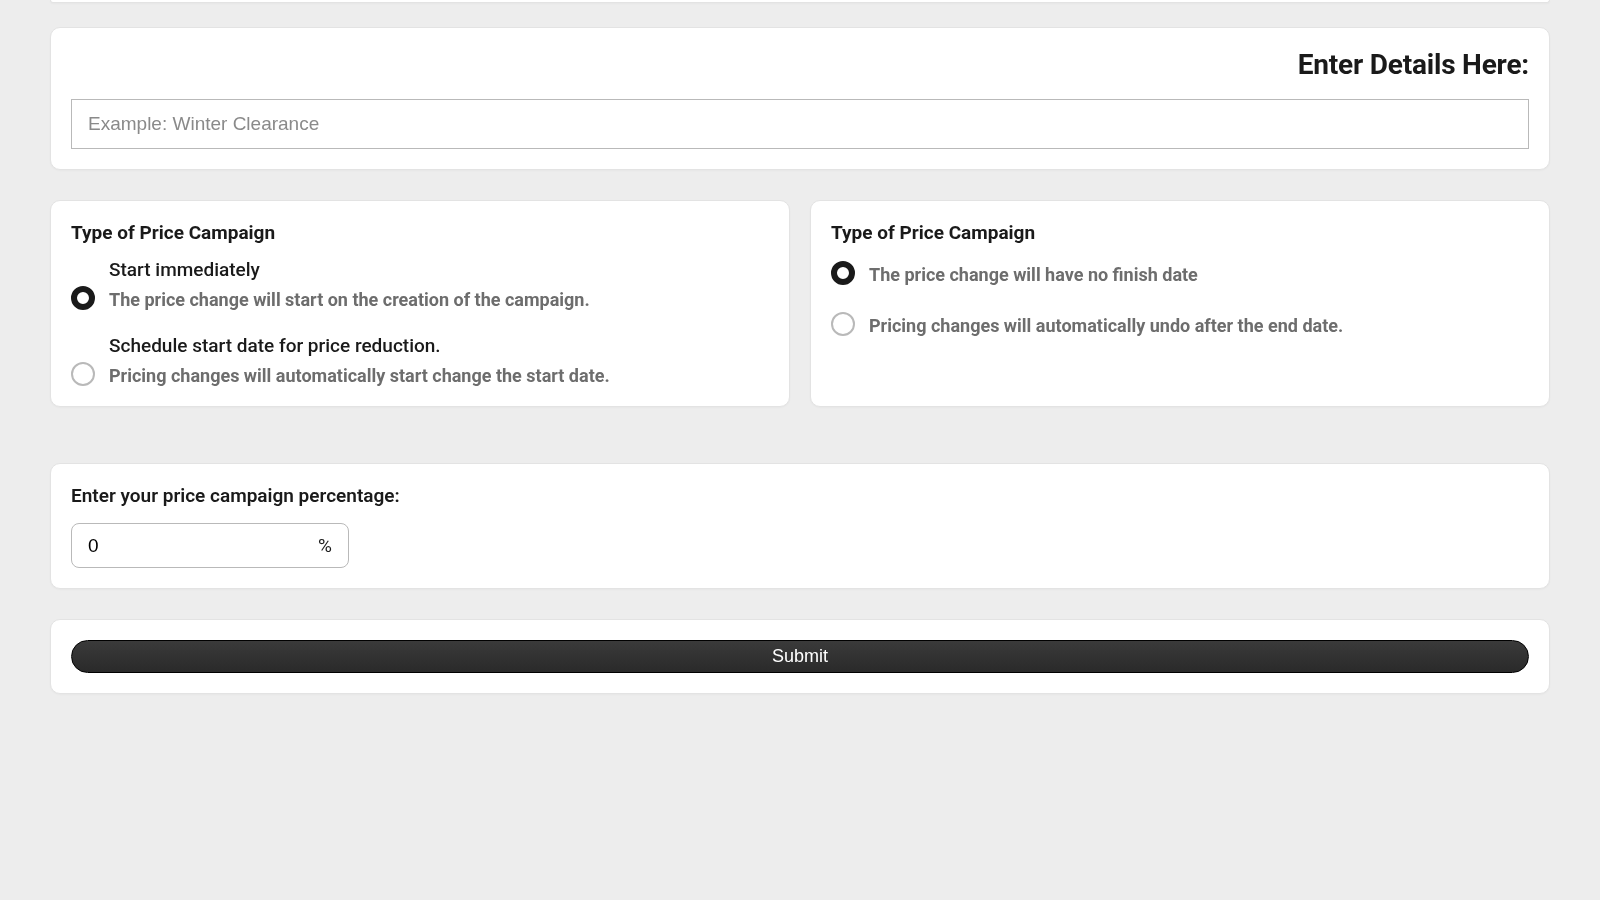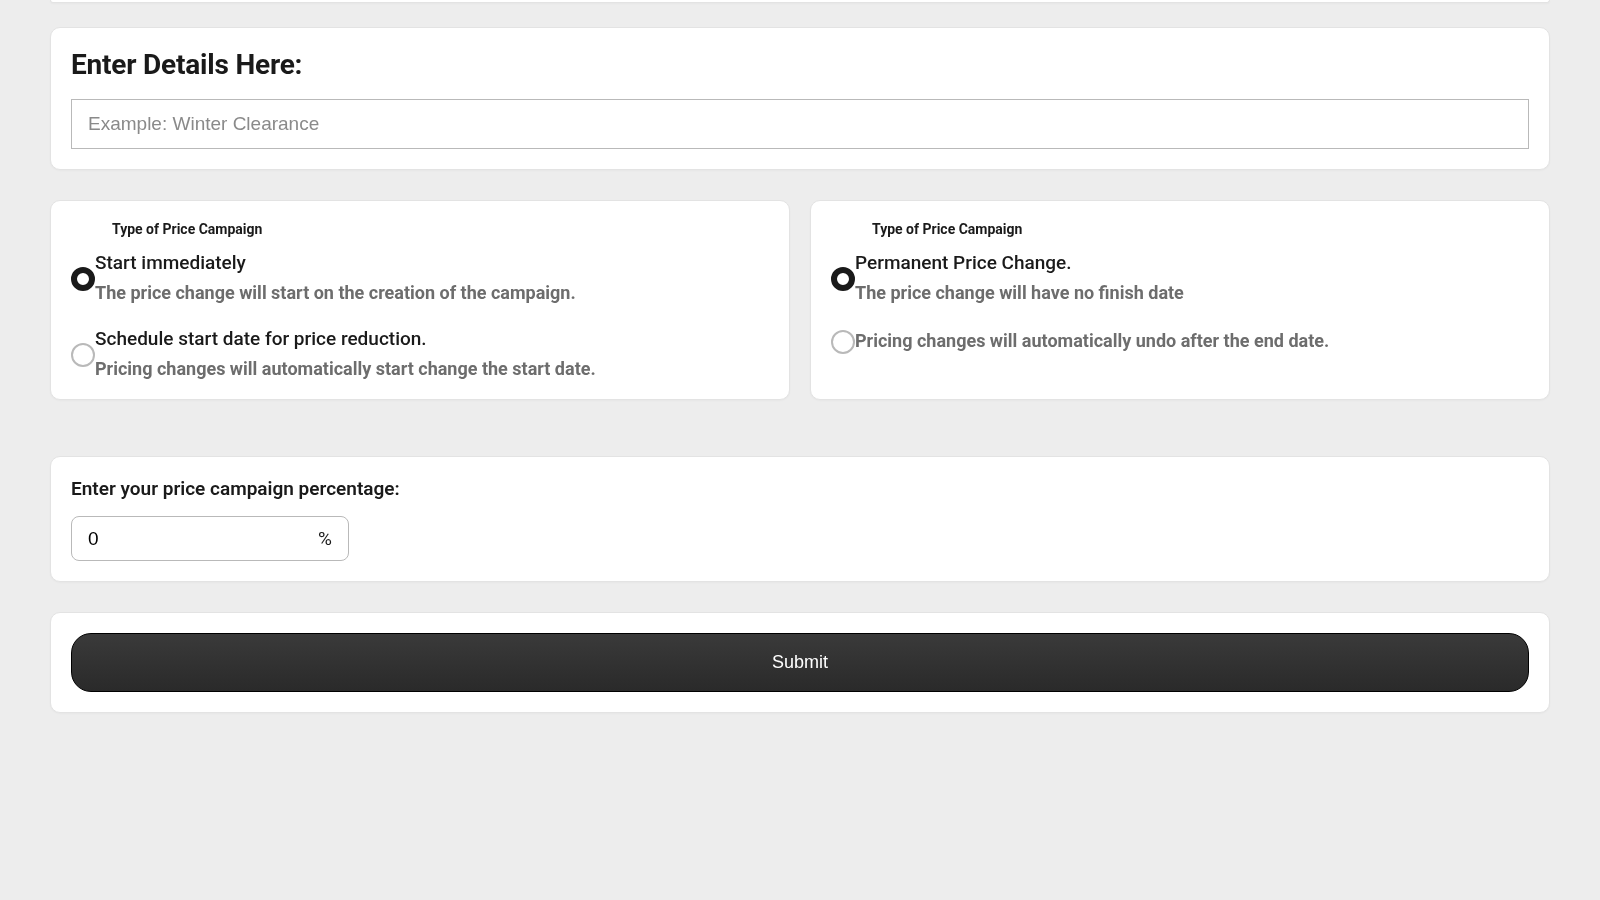--- a/index.html
+++ b/index.html
@@ -29,20 +29,21 @@
     border-top: none;
     margin-bottom: 24px;
     box-shadow: 0 1px 2px rgba(0,0,0,0.03);
   }
   .details-card { margin-bottom: 30px; }
   .details-head {
     font-size: 28px;
     font-weight: 700;
     margin-bottom: 18px;
     letter-spacing: -0.2px;
+    text-align: right;
   }
   .field-label {
     font-size: 19px;
     font-weight: 600;
     margin-bottom: 16px;
   }
   .text-input {
     width: 100%;
     font-size: 19px;
     padding: 13px 16px;
@@ -54,28 +55,28 @@
   .text-input::placeholder { color: #8a8a8a; }
 
   .two-col {
     display: flex;
     gap: 20px;
     margin-bottom: 56px;
   }
   .two-col .card { flex: 1; }
 
   .section-title {
-    font-size: 14px;
+    font-size: 19px;
     font-weight: 700;
     margin-bottom: 14px;
-    margin-left: 41px;
   }
   .radio-option {
     display: flex;
-    align-items: center;
+    align-items: flex-end;
+    gap: 14px;
     margin-bottom: 24px;
   }
   .radio-option:last-child { margin-bottom: 0; }
   .radio-visual {
     flex: 0 0 auto;
     width: 24px;
     height: 24px;
     border-radius: 50%;
     border: 2px solid #b9b9b9;
     margin-top: 3px;
@@ -122,21 +123,21 @@
 
   .submit-card { padding: 20px; }
   .submit-btn {
     width: 100%;
     background: linear-gradient(#3a3a3a, #2a2a2a);
     color: #fff;
     border: 1px solid #000;
     border-radius: 20px;
     font-size: 18px;
     font-weight: 500;
-    padding: 18px 0;
+    padding: 5px 0;
     cursor: pointer;
   }
 </style>
 </head>
 <body>
 
 <div class="page">
   <div class="card-top-sliver"></div>
 
   <div class="card details-card">
@@ -165,21 +166,20 @@
         </div>
       </div>
     </div>
 
     <div class="card">
       <div class="section-title">Type of Price Campaign</div>
 
       <div class="radio-option">
         <div class="radio-visual selected"></div>
         <div class="radio-text">
-          <div class="radio-label">Permanent Price Change.</div>
           <div class="radio-desc">The price change will have no finish date</div>
         </div>
       </div>
 
       <div class="radio-option">
         <div class="radio-visual"></div>
         <div class="radio-text">
           <div class="radio-desc">Pricing changes will automatically undo after the end date.</div>
         </div>
       </div>

